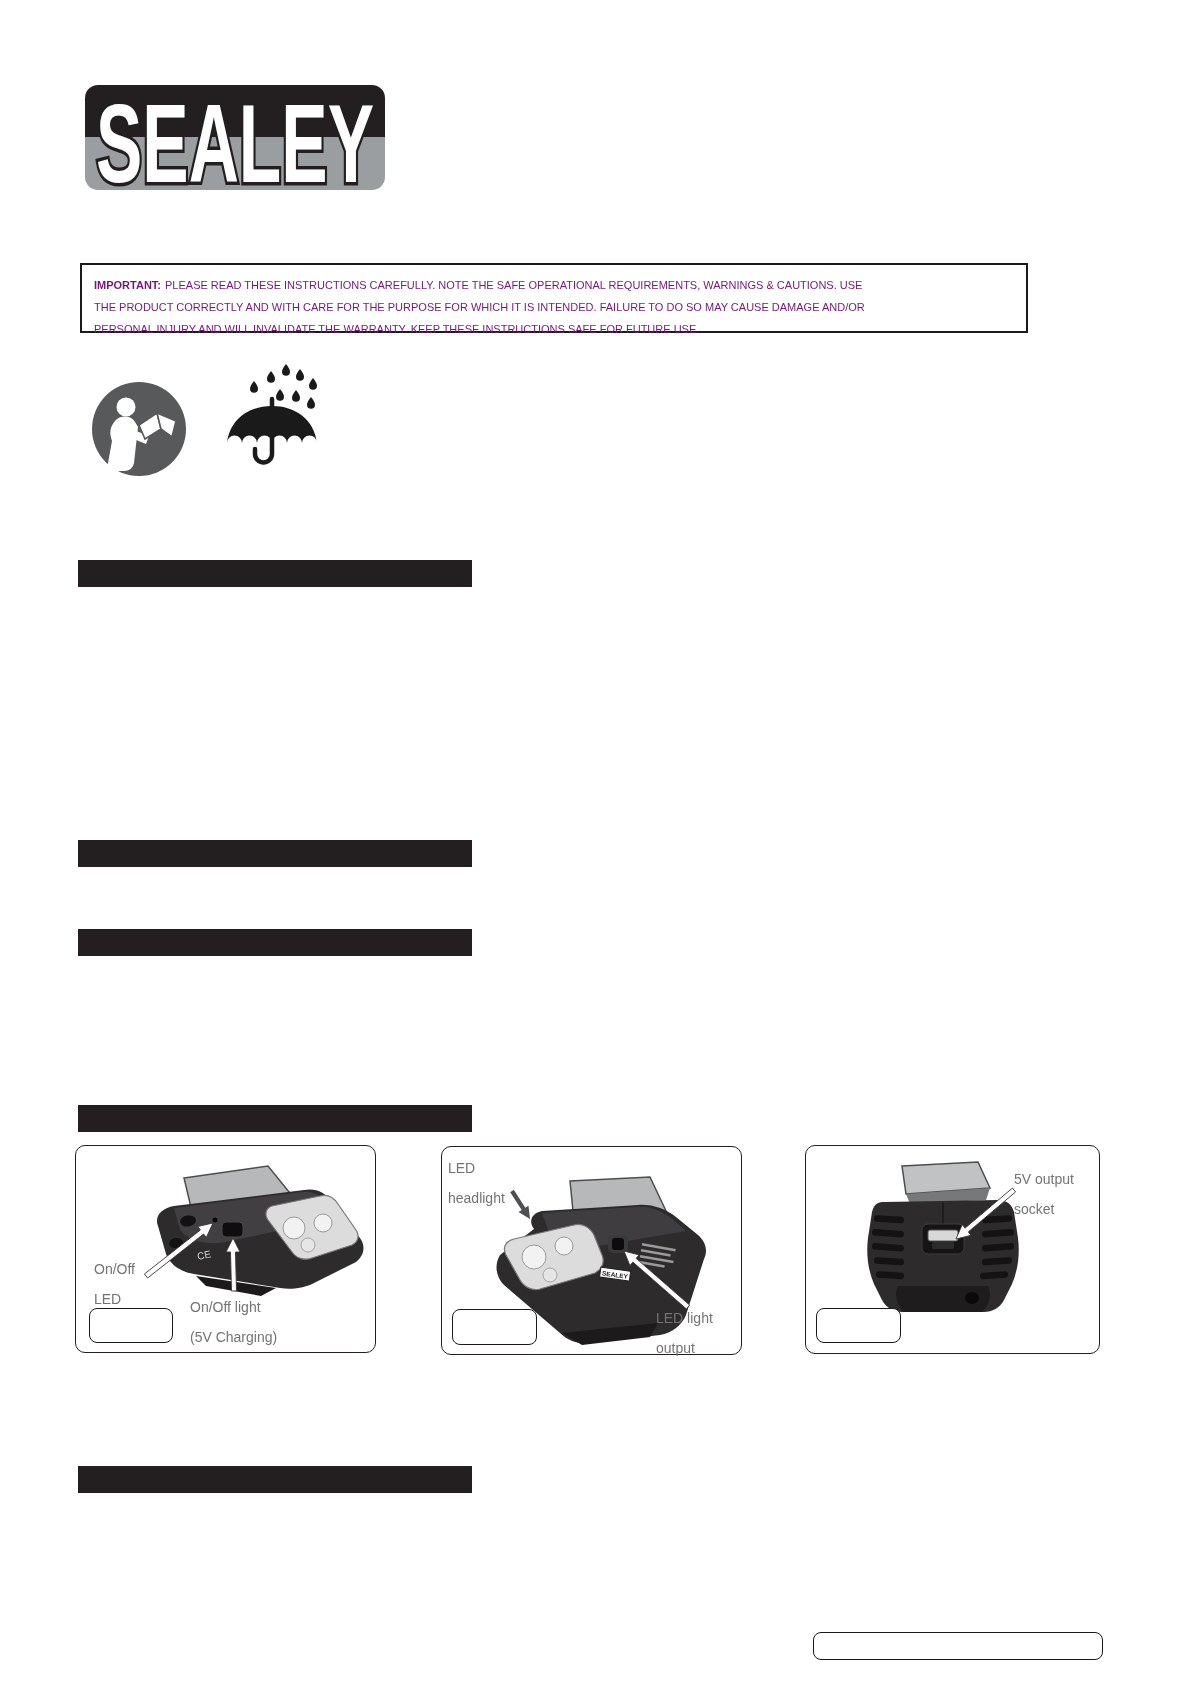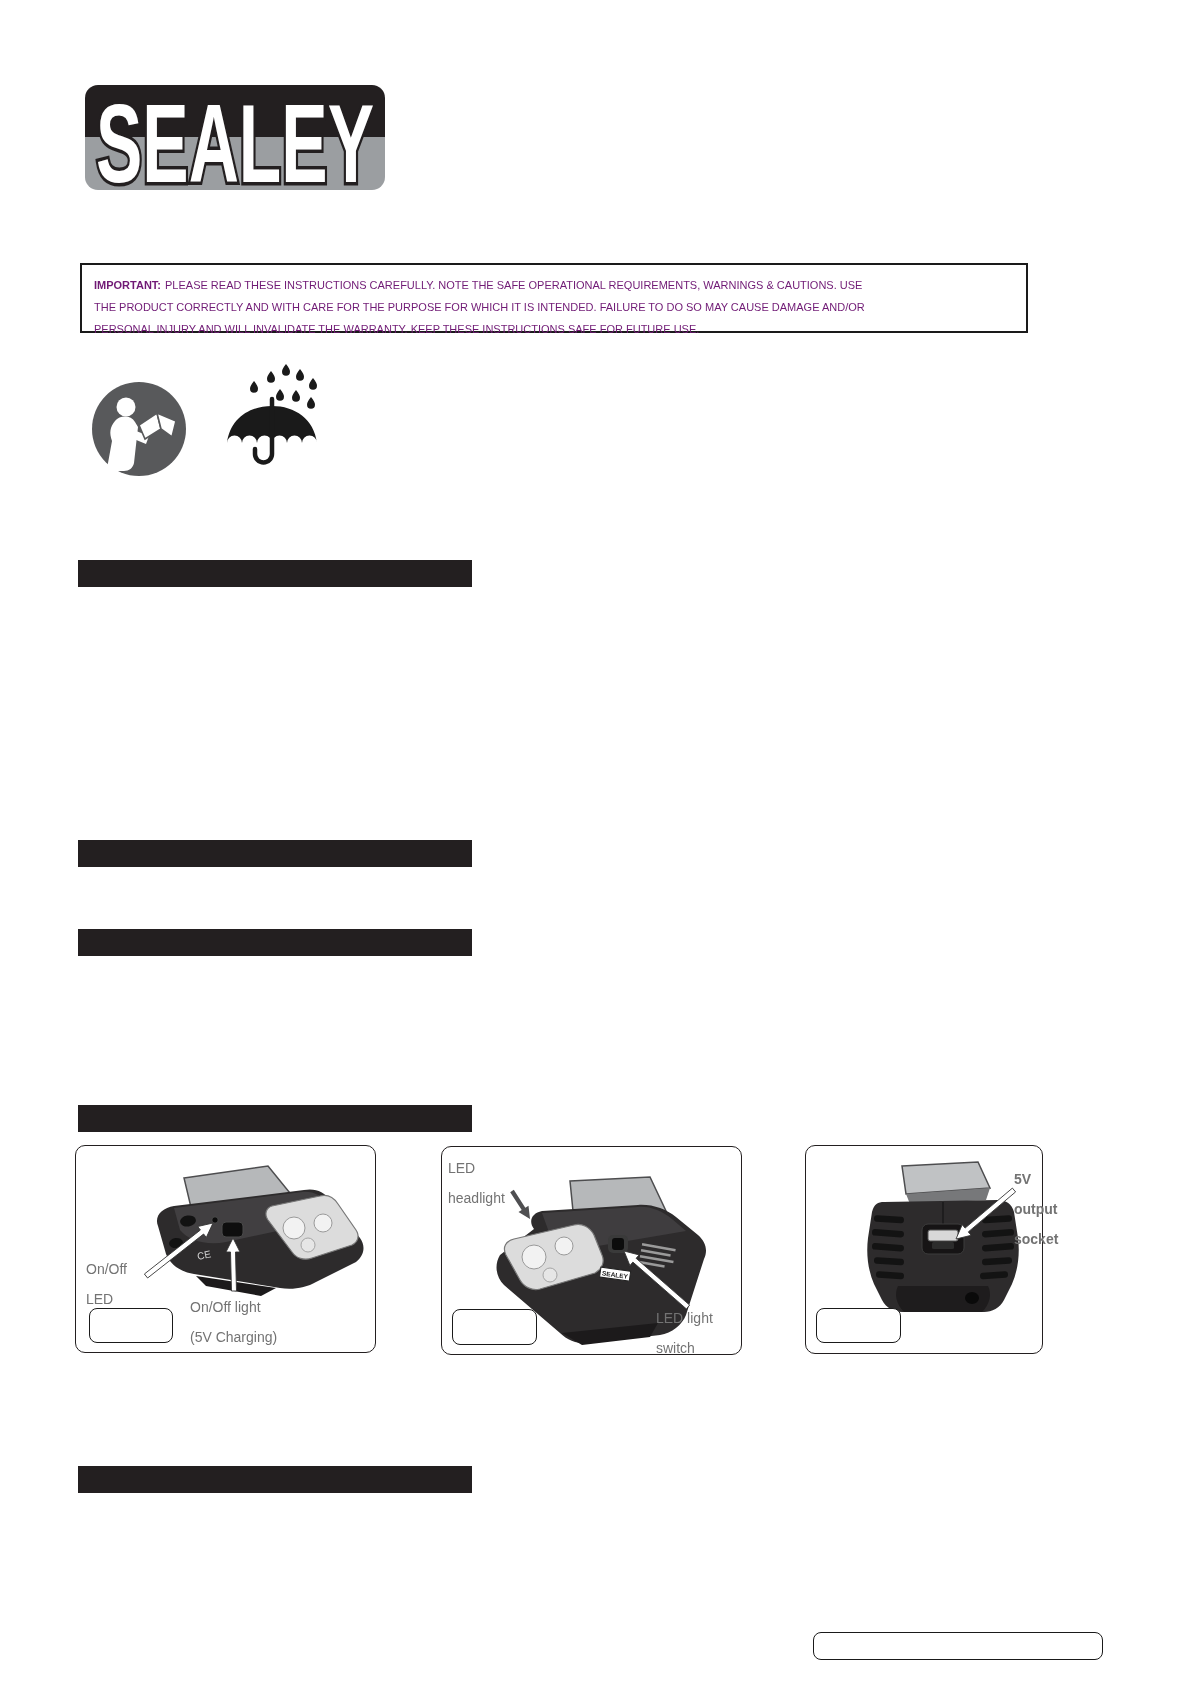--- a/index.html
+++ b/index.html
@@ -84,21 +84,21 @@
       <circle cx="232" cy="99" r="7" fill="#e6e6e6" stroke="#a5a5a5"></circle>
       <ellipse cx="112" cy="75" rx="8" ry="5.5" fill="#121212" transform="rotate(-8 112 75)"></ellipse>
       <ellipse cx="100" cy="97" rx="7" ry="5" fill="#121212" transform="rotate(-8 100 97)"></ellipse>
       <path d="M120,130 L200,142 L185,150 L130,140 Z" fill="#1c1a1b"></path>
       <circle cx="139" cy="74" r="3.2" fill="#0c0c0c" stroke="#555" stroke-width="0.8"></circle>
       <rect x="146" y="76" width="21" height="15" rx="4" fill="#0e0e0e" stroke="#4a4a4a"></rect>
       <text x="122" y="114" font-size="10" fill="#d5d5d5" transform="rotate(-12 122 114)">CE</text>
       <polygon points="137,77 121.7,80.5 124.4,84 68.4,128 71.6,132 127.6,88 130.3,91.5" fill="#fff" stroke="#333" stroke-width="0.9"></polygon>
       <polygon points="157,92 150,106 154.5,106 155.5,145 160.5,145 159.5,106 164,106" fill="#fff" stroke="#333" stroke-width="0.9"></polygon>
     </svg>
-    <div class="abs fig-label" style="left:10px;top:108px;">On/Off
+    <div class="abs fig-label" style="left:18px;top:108px;">On/Off
 LED</div>
     <div class="abs fig-label" style="left:114px;top:146px;">On/Off light
 (5V Charging)</div>
     <div class="abs tag-box" style="left:13px;top:162px;width:84px;height:35px;"></div>
   </div>
 
   <div class="abs figure-panel" style="left:441px;top:1131px;width:301px;height:209px;">
     <svg class="abs" style="left:0;top:0;" width="298" height="206" viewBox="0 0 298 206">
       <polygon points="128,34 208,30 224,64 206,76 132,74" fill="#b6b8ba" stroke="#4d4d4f" stroke-width="1.5"></polygon>
       <polygon points="132,74 206,76 200,84 138,82" fill="#6f7072"></polygon>
@@ -120,25 +120,25 @@
         <rect x="158" y="122" width="30" height="10" fill="#ffffff" stroke="#222" stroke-width="1"></rect>
         <text x="173" y="130" font-size="6.5" font-weight="bold" text-anchor="middle" fill="#222">SEALEY</text>
       </g>
       <path d="M120,186 L216,176 L208,190 L140,198 Z" fill="#1c1a1b"></path>
       <polygon points="88,72 76.5,65.1 79.7,63.1 68.2,45.2 71.8,42.8 83.3,60.7 86.5,58.7" fill="#4f4f51"></polygon>
       <polygon points="182,104 187.9,118.5 190.9,115.1 244.4,161.9 247.6,158.1 194.1,111.3 197.1,107.9" fill="#fff" stroke="#333" stroke-width="0.9"></polygon>
     </svg>
     <div class="abs fig-label" style="left:6px;top:6px;">LED
 headlight</div>
     <div class="abs fig-label" style="left:214px;top:156px;">LED light
-switch</div>
+output</div>
     <div class="abs tag-box" style="left:10px;top:162px;width:85px;height:36px;"></div>
   </div>
 
-  <div class="abs figure-panel" style="left:805px;top:1130px;width:238px;height:209px;font-weight:bold;">
+  <div class="abs figure-panel" style="left:805px;top:1130px;width:295px;height:209px;">
     <svg class="abs" style="left:0;top:0;" width="292" height="206" viewBox="0 0 292 206">
       <polygon points="96,20 172,16 184,42 100,48" fill="#c0c2c4" stroke="#4d4d4f" stroke-width="1.5"></polygon>
       <polygon points="100,48 184,42 180,54 104,58" fill="#77787a"></polygon>
       <path d="M78,56 L192,54 C200,54 206,58 208,66 L212,92 C214,108 212,124 206,138 L198,154 C194,162 186,166 178,166 L96,166 C88,166 80,162 76,154 L68,138 C62,124 60,108 62,92 L66,66 C68,58 72,56 78,56 Z" fill="#2d2b2c"></path>
       <g fill="#131313">
         <rect x="68" y="70" width="30" height="6.5" rx="3" transform="rotate(4 83 73)"></rect>
         <rect x="66" y="84" width="32" height="6.5" rx="3" transform="rotate(4 82 87)"></rect>
         <rect x="66" y="98" width="32" height="6.5" rx="3" transform="rotate(4 82 101)"></rect>
         <rect x="68" y="112" width="30" height="6.5" rx="3" transform="rotate(4 83 115)"></rect>
         <rect x="70" y="126" width="28" height="6.5" rx="3" transform="rotate(4 84 129)"></rect>

